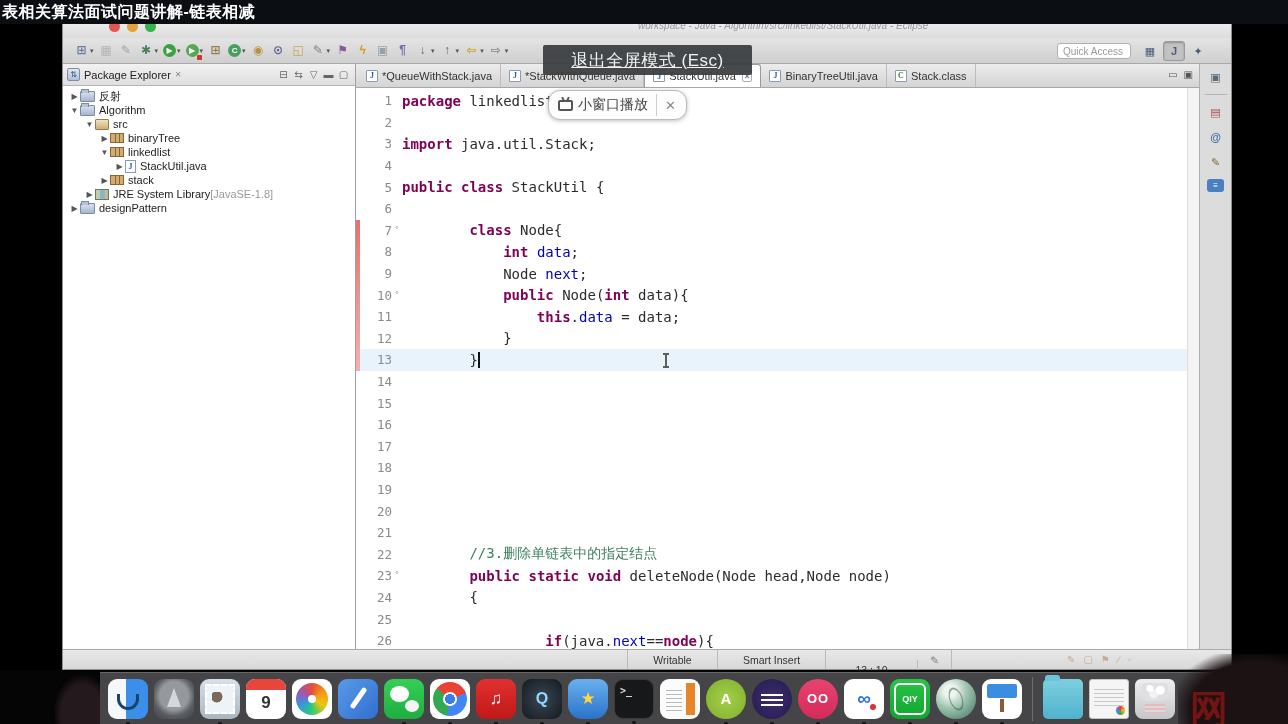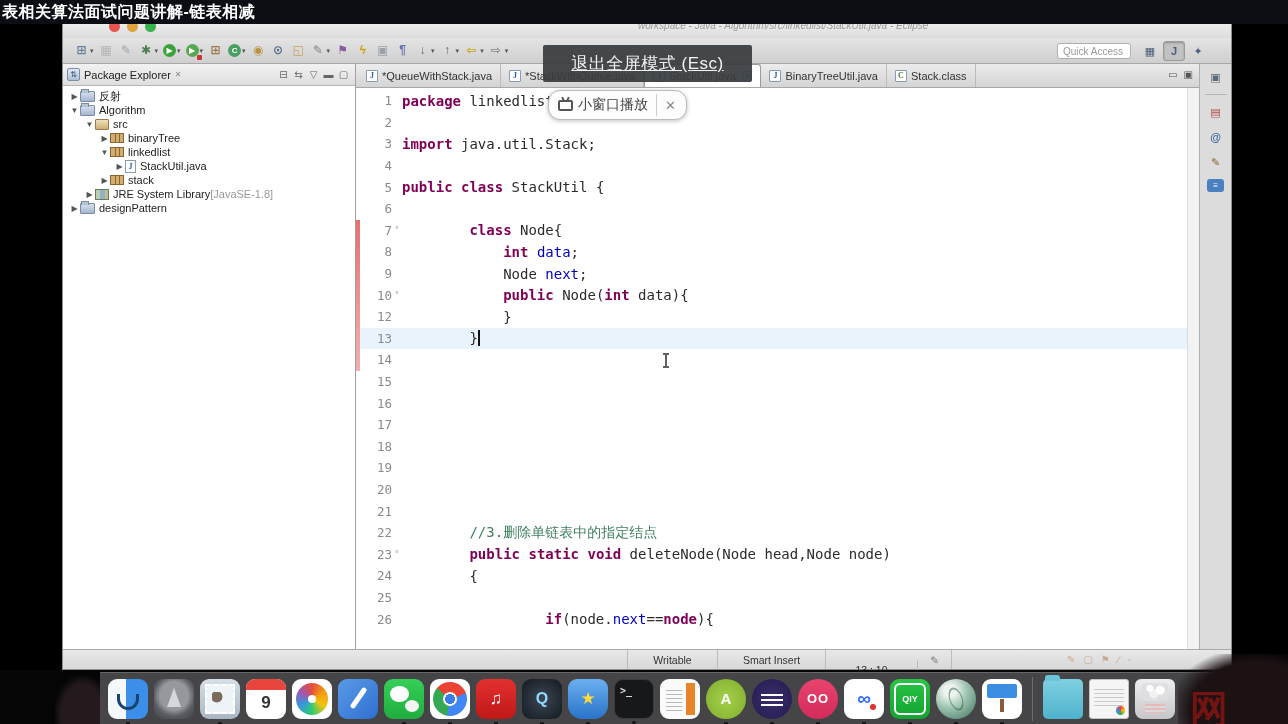--- a/index.html
+++ b/index.html
@@ -102,21 +102,21 @@
 
   
   .statusbar { position:absolute; left:0; bottom:0; right:0; height:20px; background:linear-gradient(#e8e8e8,#d8d8d8);
     border-top:1px solid #aaa; display:flex; align-items:center; font-size:10.5px; color:#333; }
   .sb-spacer { width:565px; border-right:1px solid #bbb; height:100%; }
   .sb-cell { height:100%; display:flex; align-items:center; justify-content:center; border-right:1px solid #bbb; }
   .sb-mini { margin-left:115px; display:flex; gap:8px; opacity:.55; }
   .sb-mini span { font-size:10px; color:#b08050; }
 
   
-  .toast { position:absolute; left:543px; top:45px; width:209px; height:37px; background:rgba(56,60,64,.93);
+  .toast { position:absolute; left:543px; top:45px; width:209px; height:30px; background:rgba(56,60,64,.93);
     color:#f2f2f2; font-size:17px; display:flex; align-items:center; justify-content:center; z-index:60;
     text-decoration:underline; border-radius:2px; letter-spacing:.5px;text-align:center; }
   .pip { position:absolute; left:548px; top:90px; height:30px; background:#fdfdfd; border:1px solid #bbb;
     border-radius:12px; box-shadow:0 1px 4px rgba(0,0,0,.25); display:flex; align-items:center; z-index:60; padding:0 2px; }
   .pip .tv { width:15px; height:11px; border:2px solid #555; border-radius:2px; margin:0 5px 0 7px; position:relative; }
   .pip .tv::before { content:""; position:absolute; top:-5px; left:2px; width:2px; height:4px; background:#555; transform:rotate(-25deg); }
   .pip .tv::after  { content:""; position:absolute; top:-5px; right:2px; width:2px; height:4px; background:#555; transform:rotate(25deg); }
   .pip .plabel { font-size:14px; color:#444; padding-right:8px; }
   .pip .pdiv { width:1px; height:22px; background:#ccc; }
   .pip .pclose { font-size:13px; color:#888; padding:0 8px; }
@@ -453,20 +453,25 @@
                 <span class="lnum">9</span>
                 <span class="foldc"></span>
                 <span class="ctext"><span class="p">            Node </span><span class="f">next</span><span class="p">;</span></span>
               </div>
               <div class="crow">
                 <span class="lnum">10</span>
                 <span class="foldc">∘</span>
                 <span class="ctext"><span class="p">            </span><span class="k">public</span><span class="p"> Node(</span><span class="k">int</span><span class="p"> data){</span></span>
               </div>
               <div class="crow">
+                <span class="lnum">11</span>
+                <span class="foldc"></span>
+                <span class="ctext"><span class="p">                </span><span class="k">this</span><span class="p">.</span><span class="f">data</span><span class="p"> = data;</span></span>
+              </div>
+              <div class="crow">
                 <span class="lnum">12</span>
                 <span class="foldc"></span>
                 <span class="ctext"><span class="p">            }</span></span>
               </div>
               <div class="crow hl">
                 <span class="lnum">13</span>
                 <span class="foldc"></span>
                 <span class="ctext"><span class="p">        }</span><span class="caret"></span></span>
               </div>
               <div class="crow">
@@ -524,21 +529,21 @@
                 <span class="foldc"></span>
                 <span class="ctext"><span class="p">        {</span></span>
               </div>
               <div class="crow">
                 <span class="lnum">25</span>
                 <span class="foldc"></span>
               </div>
               <div class="crow">
                 <span class="lnum">26</span>
                 <span class="foldc"></span>
-                <span class="ctext"><span class="p">                 </span><span class="k">if</span><span class="p">(node.</span><span class="f">next</span><span class="p">==</span><span class="k">node</span><span class="p">){</span></span>
+                <span class="ctext"><span class="p">                 </span><span class="k">if</span><span class="p">(java.</span><span class="f">next</span><span class="p">==</span><span class="k">node</span><span class="p">){</span></span>
               </div>
             </div>
           <div class="changebar" style="top: 131.6px; height: 151.2px;"></div>
           <div class="ruler"></div>
           <div class="ibeam"></div>
         </div>
       </div>
 
       <div class="rstrip">
           <span class="rsi" style="color: rgb(90, 107, 122);">▣</span>

